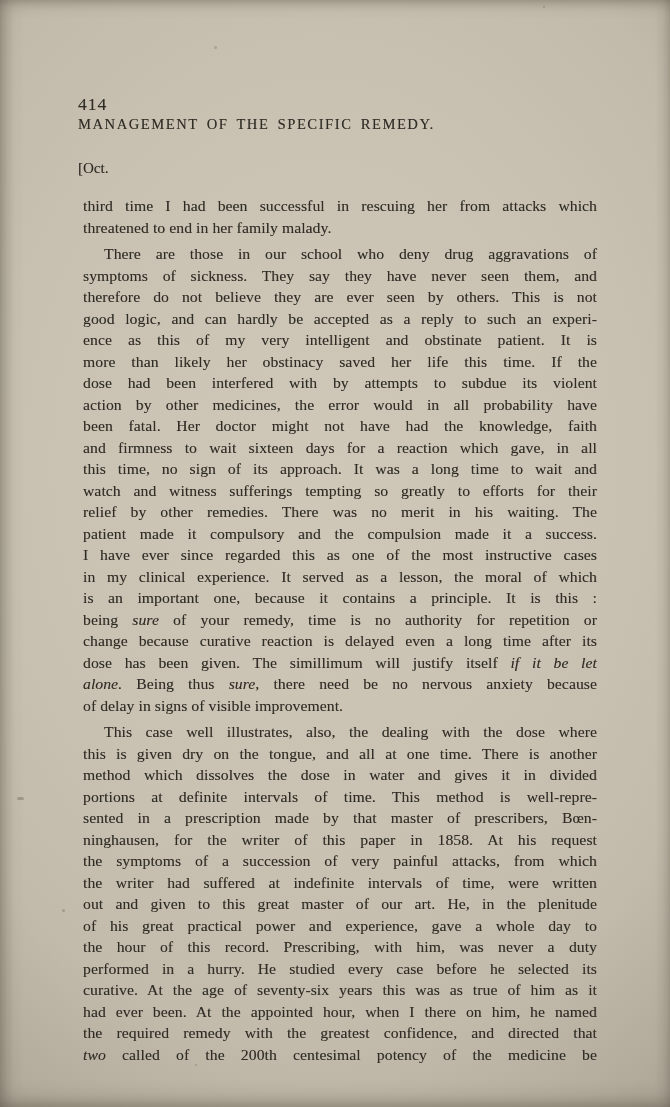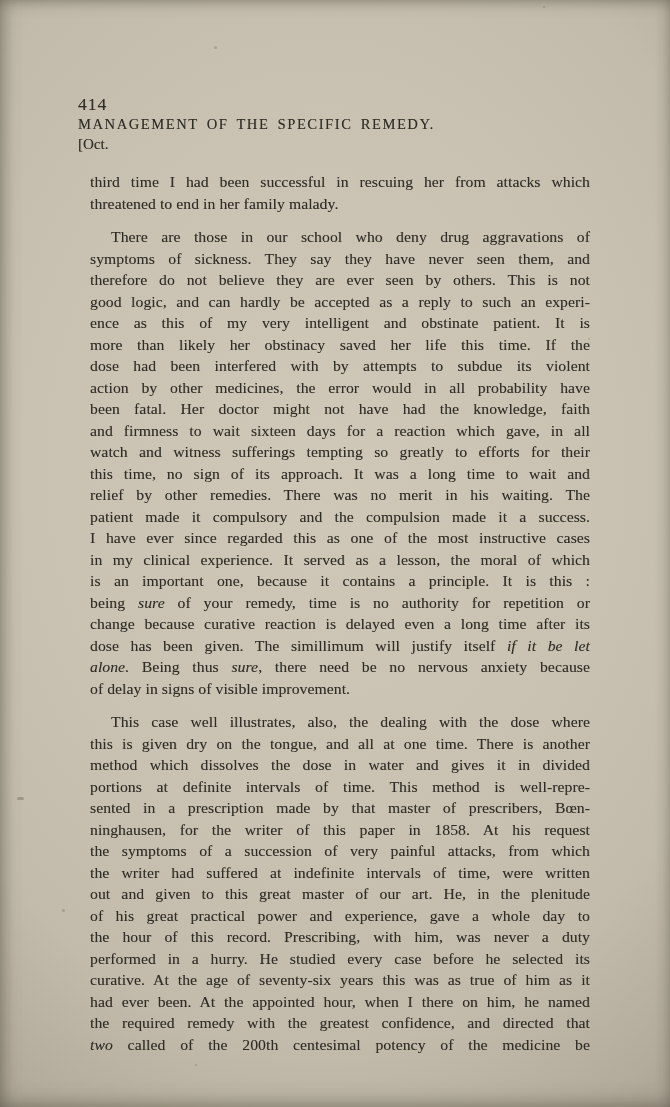--- a/index.html
+++ b/index.html
@@ -29,23 +29,23 @@
   }
   .header {
     display: flex;
     align-items: baseline;
     line-height: 20px;
     text-shadow: 0.3px 0.3px 0.6px rgba(47,44,37,.4);
     flex-direction: column;
   }
   .page-num   { font-size: 17.5px; letter-spacing: 1px; }
   .run-title  { flex: 1; text-align: right; font-size: 14.5px; letter-spacing: 1.6px; word-spacing: 3px; }
-  .issue-date { font-size: 15px; }
+  .issue-date { font-size: 15px; margin-top: 24px; }
   .body { margin-top: 17px; }
-  .paragraph { margin: 12px; }
+  .paragraph { margin: 5px; }
   .line {
     line-height: 21.5px;
     font-size: 15.6px;
     letter-spacing: 0.1px;
     text-align: justify;
     text-align-last: justify;
     text-shadow: 0.3px 0.3px 0.6px rgba(47,44,37,.35);
   }
   .line.flush { text-align-last: left; }
   .line.indent { text-indent: 21px; }
@@ -78,22 +78,22 @@
           <div class="line indent"><span>There are those in our school who deny drug aggravations of</span></div>
           <div class="line"><span>symptoms of sickness. They say they have never seen them, and</span></div>
           <div class="line"><span>therefore do not believe they are ever seen by others. This is not</span></div>
           <div class="line"><span>good logic, and can hardly be accepted as a reply to such an experi-</span></div>
           <div class="line"><span>ence as this of my very intelligent and obstinate patient. It is</span></div>
           <div class="line"><span>more than likely her obstinacy saved her life this time. If the</span></div>
           <div class="line"><span>dose had been interfered with by attempts to subdue its violent</span></div>
           <div class="line"><span>action by other medicines, the error would in all probability have</span></div>
           <div class="line"><span>been fatal. Her doctor might not have had the knowledge, faith</span></div>
           <div class="line"><span>and firmness to wait sixteen days for a reaction which gave, in all</span></div>
+          <div class="line"><span>this time, no sign of its approach. It was a long time to wait and</span></div>
           <div class="line"><span>watch and witness sufferings tempting so greatly to efforts for their</span></div>
-          <div class="line"><span>this time, no sign of its approach. It was a long time to wait and</span></div>
           <div class="line"><span>relief by other remedies. There was no merit in his waiting. The</span></div>
           <div class="line"><span>patient made it compulsory and the compulsion made it a success.</span></div>
           <div class="line"><span>I have ever since regarded this as one of the most instructive cases</span></div>
           <div class="line"><span>in my clinical experience. It served as a lesson, the moral of which</span></div>
           <div class="line"><span>is an important one, because it contains a principle. It is this :</span></div>
           <div class="line"><span>being </span><i>sure</i><span> of your remedy, time is no authority for repetition or</span></div>
           <div class="line"><span>change because curative reaction is delayed even a long time after its</span></div>
           <div class="line"><span>dose has been given. The simillimum will justify itself </span><i>if it be let</i></div>
           <div class="line"><i>alone.</i><span> Being thus </span><i>sure</i><span>, there need be no nervous anxiety because</span></div>
           <div class="line flush"><span>of delay in signs of visible improvement.</span></div>

